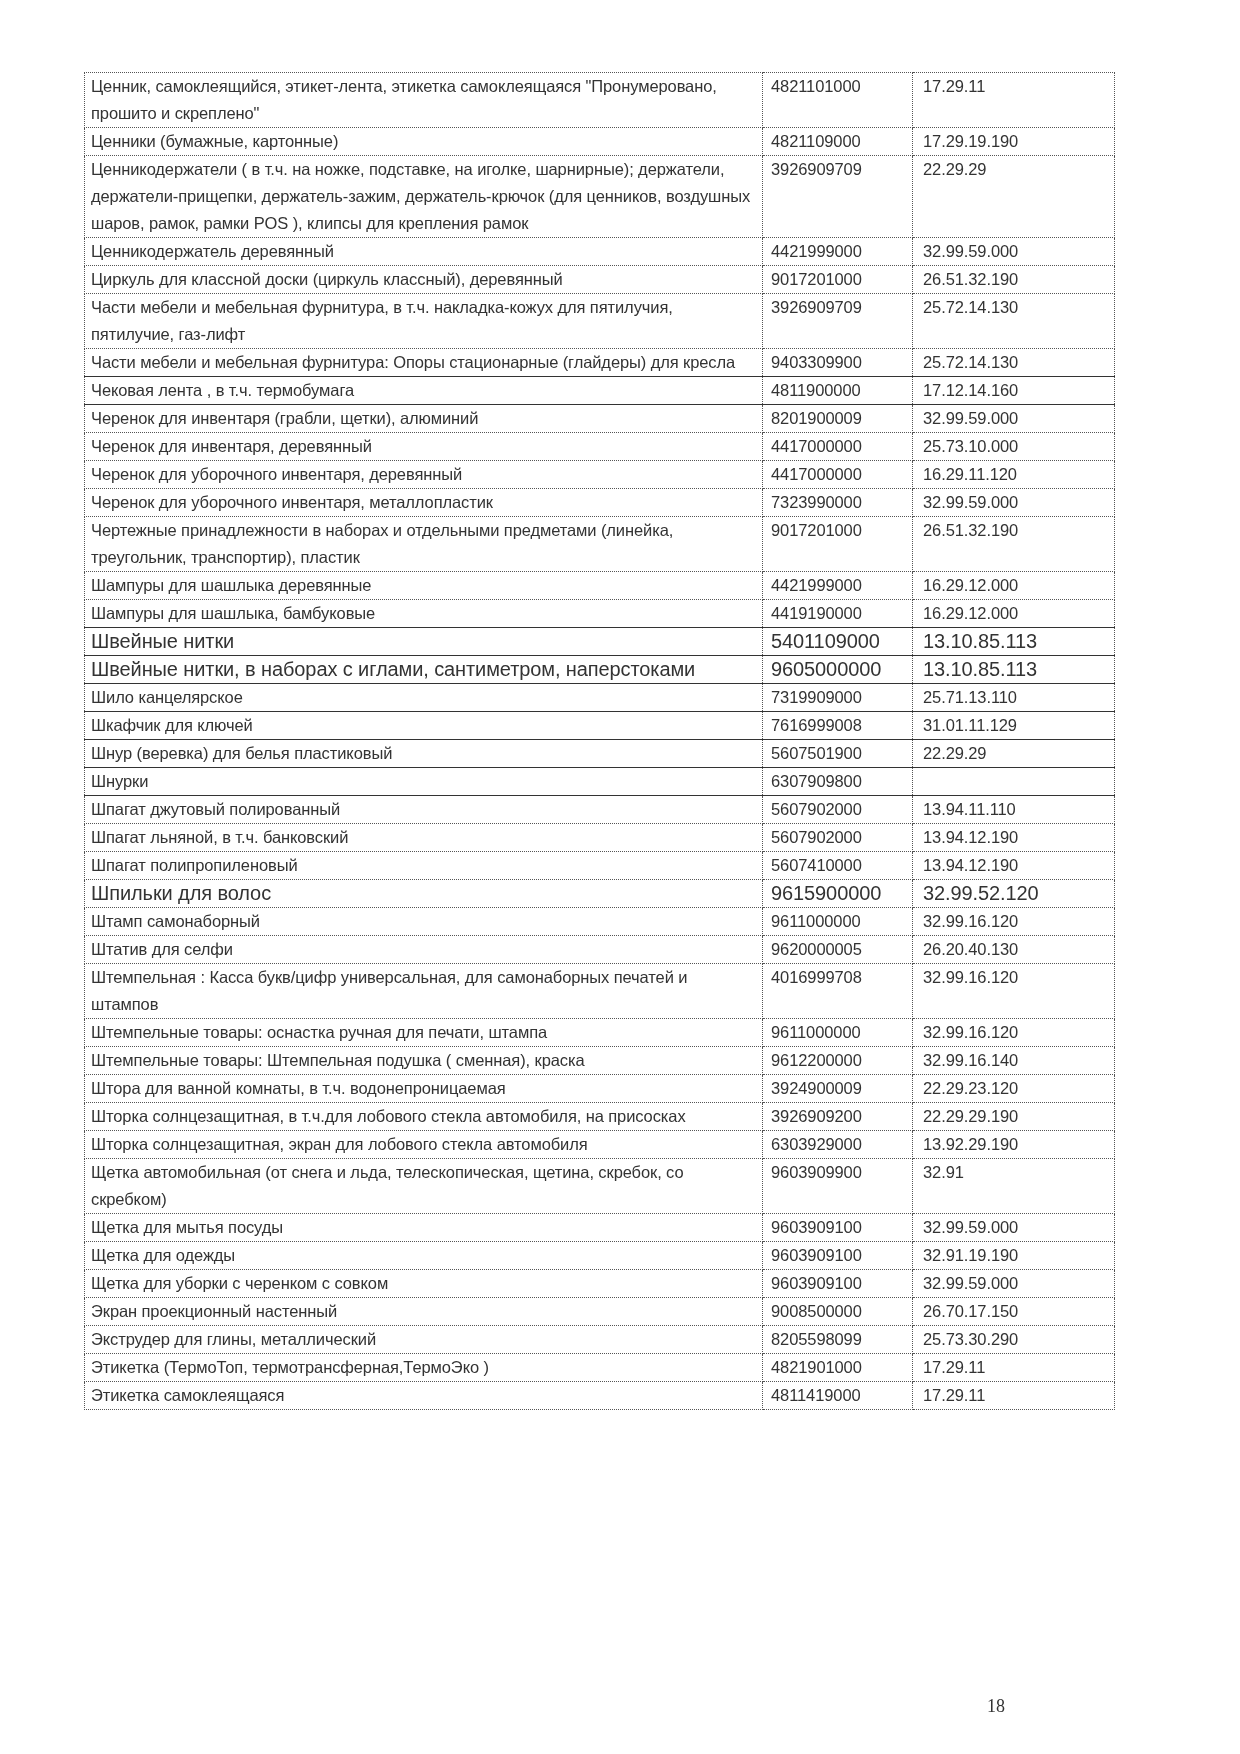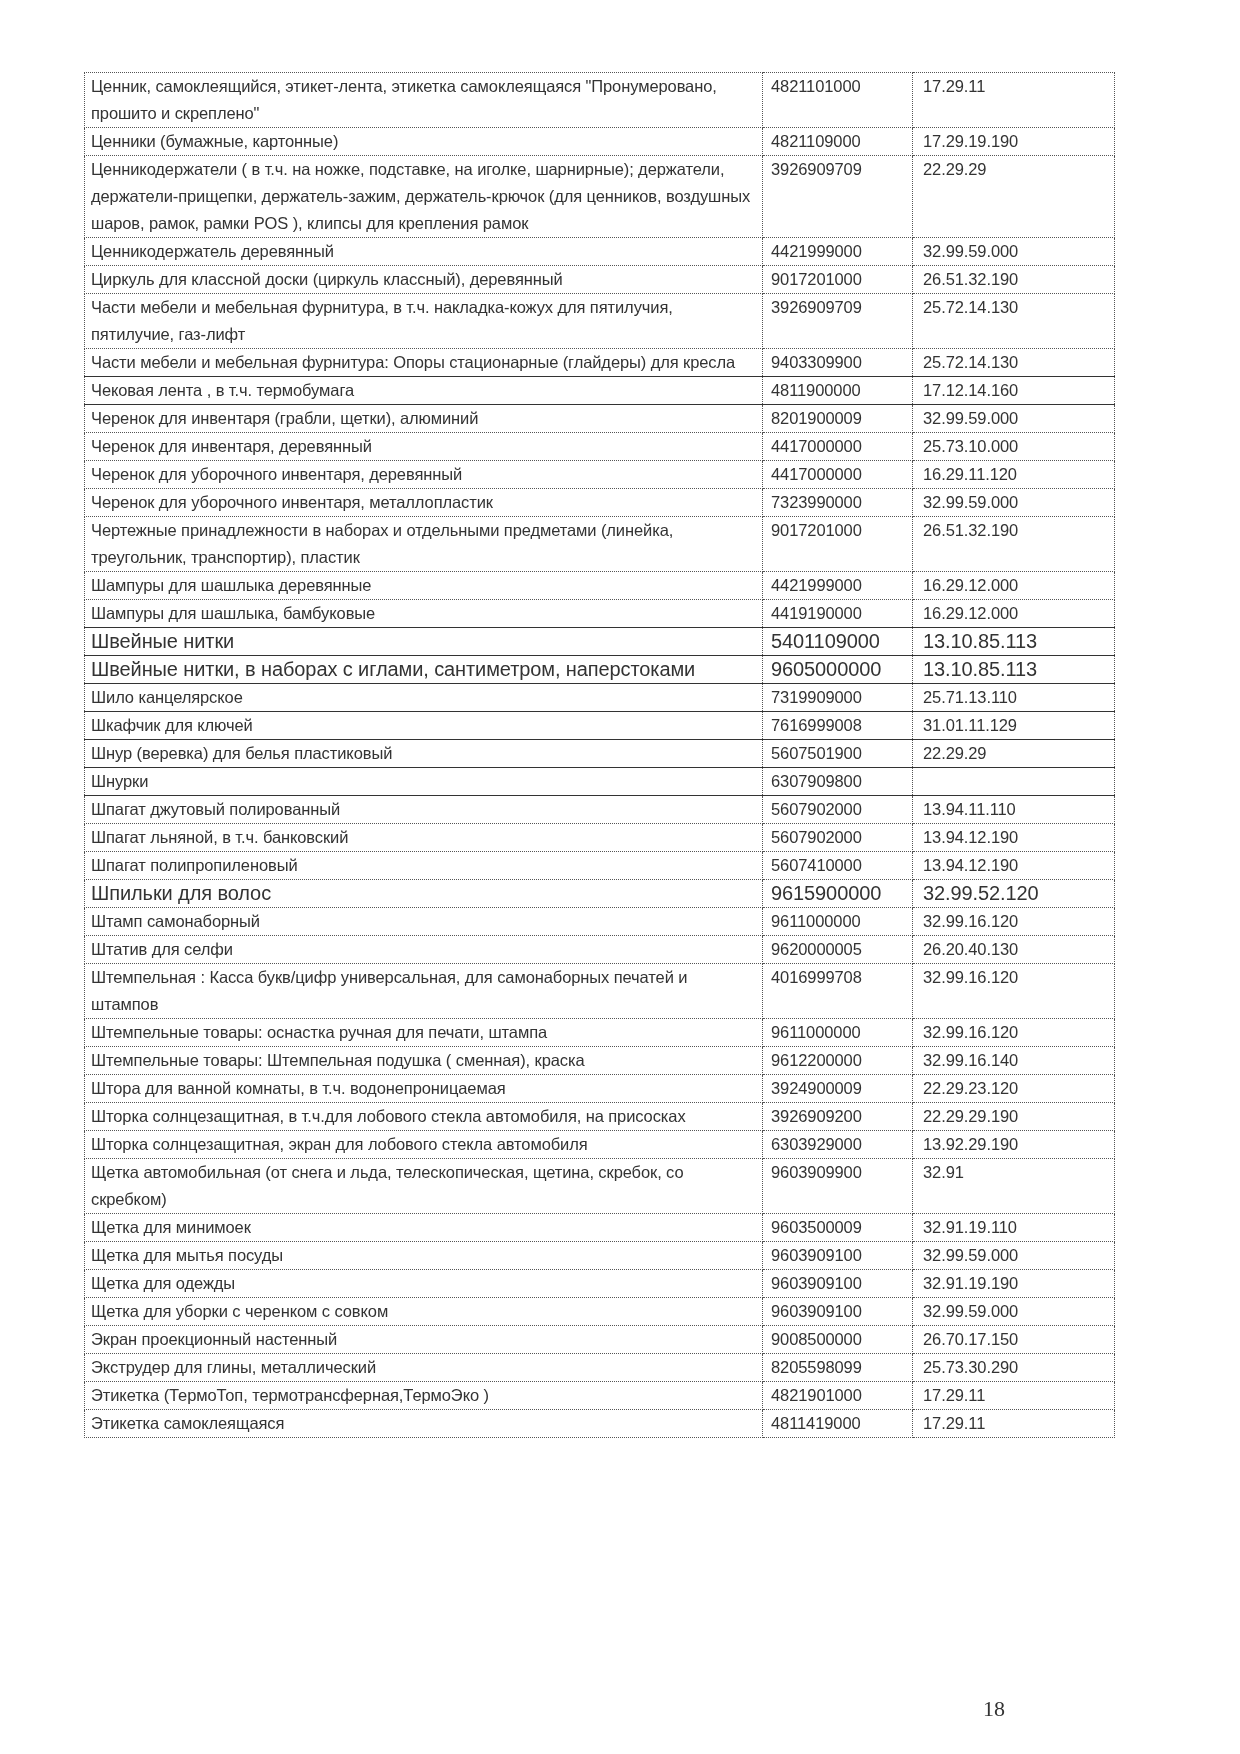--- a/index.html
+++ b/index.html
@@ -20,21 +20,21 @@
     padding: 0 8px 0 6px;
     color: #333;
     letter-spacing: -0.1px;
   }
   table.doc tr.solid td { border-bottom: 1.5px solid #333; }
   table.doc tr.big td { font-size: 20px; }
   table.doc td.code { padding-left: 8px; }
   table.doc td.okpd { padding-left: 10px; }
   .page-number {
     position: absolute; right: 60px; top: 1696px;
-    font-family: "Liberation Serif", serif; font-size: 22px; color: #333;
+    font-family: "Liberation Serif", serif; font-size: 18px; color: #333;
   }
 </style>
 </head>
 <body>
 
 <div class="page">
   <table class="doc">
     <colgroup>
         <col class="c1">
         <col class="c2">
@@ -205,25 +205,20 @@
           <td>Шторка солнцезащитная, экран для лобового стекла автомобиля</td>
           <td class="code">6303929000</td>
           <td class="okpd">13.92.29.190</td>
         </tr>
         <tr>
           <td>Щетка автомобильная (от снега и льда, телескопическая, щетина, скребок, со скребком)</td>
           <td class="code">9603909900</td>
           <td class="okpd">32.91</td>
         </tr>
         <tr>
-          <td>Щетка для минимоек</td>
-          <td class="code">9603500009</td>
-          <td class="okpd">32.91.19.110</td>
-        </tr>
-        <tr>
           <td>Щетка для мытья посуды</td>
           <td class="code">9603909100</td>
           <td class="okpd">32.99.59.000</td>
         </tr>
         <tr>
           <td>Щетка для одежды</td>
           <td class="code">9603909100</td>
           <td class="okpd">32.91.19.190</td>
         </tr>
         <tr>

